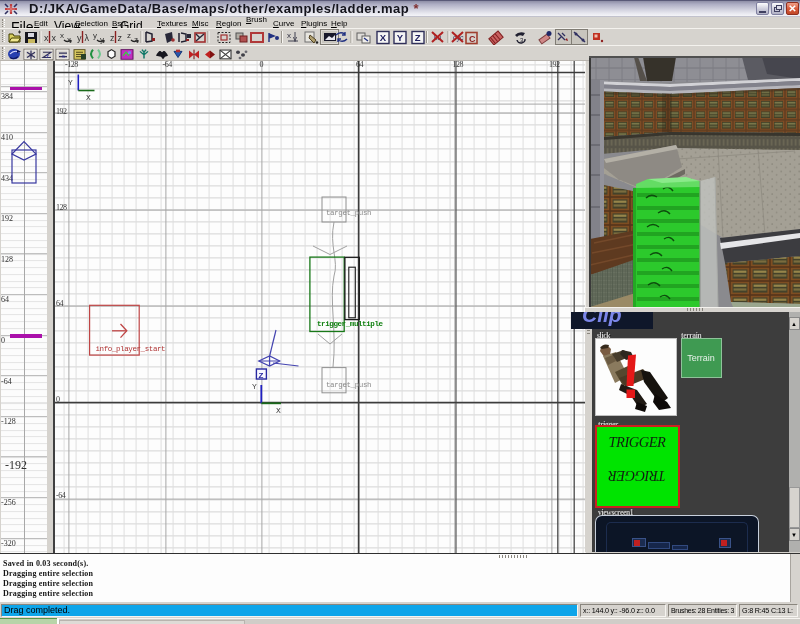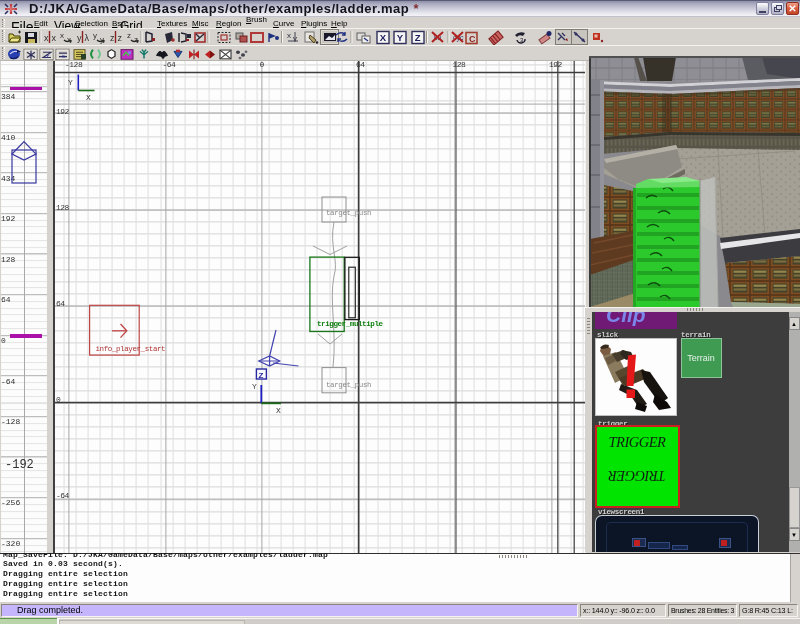--- a/index.html
+++ b/index.html
@@ -1,17 +1,17 @@
 <!DOCTYPE html>
 <html><head><meta charset="utf-8"><style>
 *{margin:0;padding:0;box-sizing:border-box}
 html,body{width:800px;height:624px;overflow:hidden}
 body{font-family:"Liberation Sans",sans-serif;background:#d6d3ce;position:relative}
 .abs{position:absolute}
-.mono{font-family:Liberation Mono, monospace}
+.mono{font-family:Liberation Serif, serif}
 </style></head><body>
 <div class="abs" style="left:0;top:0;width:800px;height:17px;background:linear-gradient(180deg,#8e8ea6 0%,#aeaec4 20%,#ccccda 48%,#e9e9f0 78%,#f3f3f7 92%,#a2a2b2 100%);border-top:1px solid #5a5a78"></div>
 <svg width="14" height="12" viewBox="0 0 14 12" style="position:absolute;left:4px;top:3px;" xmlns="http://www.w3.org/2000/svg">
 <path d="M1 1 L4 4 M13 1 L10 4 M1 11 L4 8 M13 11 L10 8" stroke="#303060" stroke-width="1.6" fill="none"></path>
 <path d="M7 1 L7 11 M1 6 L13 6" stroke="#c04040" stroke-width="2.2"></path>
 <path d="M7 3 L7 9 M3 6 L11 6" stroke="#e08080" stroke-width="1"></path>
 </svg>
 <div class="abs" style="left:29px;top:1px;font-size:13px;font-weight:bold;color:#14141c;letter-spacing:0.5px">D:/JKA/GameData/Base/maps/other/examples/ladder.map <span style="color:#803030">*</span></div>
 <div class="abs" style="left:756px;top:2px;width:13px;height:13px;background:linear-gradient(180deg,#fdfdfe,#c9c9d8 60%,#b2b2c6);border:1px solid #8080a0;border-radius:2px">
     <div class="abs" style="left:2px;top:8px;width:7px;height:2px;background:#404060"></div>
@@ -349,21 +349,21 @@
     <line x1="125" y1="120" x2="128" y2="250" stroke="#aaaca8" stroke-width="1"></line>
     <rect x="43" y="131" width="3" height="119" fill="#24a824"></rect>
   </svg>
 <div class="abs" style="left:589px;top:57px;width:1.5px;height:250px;background:#3a3a3a"></div>
 <div class="abs" style="left:589px;top:56px;width:211px;height:1.5px;background:#505050"></div>
 <div class="abs" style="left:585px;top:307px;width:215px;height:5px;background:#d6d3ce;border-top:1px solid #f4f2ee"></div>
 <div class="abs" style="left:687px;top:308px;width:17px;height:3px;background-image:repeating-linear-gradient(90deg,#8a867e 0 1px,transparent 1px 3px)"></div>
 <div class="abs" style="left:592px;top:312px;width:197px;height:240px;background:#3d3d3d"></div>
 <div class="abs" style="left:585px;top:312px;width:6px;height:240px;background:#d6d3ce"></div>
 <div class="abs" style="left:586.5px;top:318px;width:3px;height:16px;background-image:repeating-linear-gradient(180deg,#8a867e 0 1px,transparent 1px 3px)"></div>
-<div class="abs" style="left:595px;top:312px;width:82px;height:17px;background:#701a75;overflow:hidden">
+<div class="abs" style="left:571px;top:312px;width:82px;height:17px;background:#0f172a;overflow:hidden">
     <div style="position:absolute;left:11px;top:-9px;font-size:21px;font-weight:bold;font-style:italic;color:#7b86e8;font-family:'Liberation Sans',sans-serif">Clip</div>
   </div>
 <div class="abs mono" style="left:597px;top:330.5px;font-size:7.5px;font-weight:bold;color:#cfcfcf;text-shadow:1px 1px 0 #1a1a1a;letter-spacing:-0.3px">slick</div>
 <div class="abs" style="left:595px;top:337.5px;width:82px;height:78px;background:#fdfdfd;border:1px solid #c0c0c0"></div>
 <svg width="82" height="78" viewBox="0 0 82 78" style="position:absolute;left:595px;top:337.5px;" xmlns="http://www.w3.org/2000/svg">
 <g>
 <path d="M5 13 q1 -6 8 -5 l3 3 -1 6 -5 3 z" fill="#7a5c42"></path>
 <path d="M5 10 q3 -5 9 -3 l-1 3 -6 1 z" fill="#362a1c"></path>
 <path d="M8 18 l13 -4 12 24 -13 7 z" fill="#8a7a5e"></path>
 <path d="M10 20 l8 -3 3 6 -8 4 z" fill="#6a5a42"></path>
@@ -394,28 +394,27 @@
     <div class="abs" style="left:38px;top:24px;width:6px;height:6px;background:#c02020"></div>
     <div class="abs" style="left:123px;top:22px;width:12px;height:10px;background:#1b2c50;border:1px solid #3a5288"></div>
     <div class="abs" style="left:125px;top:24px;width:6px;height:6px;background:#c02020"></div>
   </div>
 <div class="abs" style="left:788.5px;top:312px;width:11.5px;height:240px;background:#b0b0ae"></div>
 <div class="abs" style="left:788.5px;top:316.5px;width:11px;height:13px;background:#d6d3ce;border:1px solid #888;color:#000;font-size:6px;text-align:center;line-height:12px">▲</div>
 <div class="abs" style="left:788.5px;top:487px;width:11px;height:41px;background:#d6d3ce;border:1px solid #989898"></div>
 <div class="abs" style="left:788.5px;top:528px;width:11px;height:13px;background:#d6d3ce;border:1px solid #888;color:#000;font-size:6px;text-align:center;line-height:12px">▼</div>
 <div class="abs" style="left:0;top:553px;width:800px;height:49px;background:#fdfdfd;border-top:1.5px solid #303030"></div>
 <div class="abs" style="left:0;top:553px;width:790px;height:48.5px;overflow:hidden">
-<div class="abs mono" style="left:3px;top:-3.0px;font-size:8px;font-weight:bold;color:#151515;letter-spacing:0.2px">Map_SaveFile: D:/JKA/GameData/Base/maps/other/examples/ladder.map</div>
 <div class="abs mono" style="left:3px;top:5.6px;font-size:8px;font-weight:bold;color:#151515;letter-spacing:0.2px">Saved in 0.03 second(s).</div>
 <div class="abs mono" style="left:3px;top:16.0px;font-size:8px;font-weight:bold;color:#151515;letter-spacing:0.2px">Dragging entire selection</div>
 <div class="abs mono" style="left:3px;top:26.2px;font-size:8px;font-weight:bold;color:#151515;letter-spacing:0.2px">Dragging entire selection</div>
 <div class="abs mono" style="left:3px;top:36.4px;font-size:8px;font-weight:bold;color:#151515;letter-spacing:0.2px">Dragging entire selection</div>
 </div>
 <div class="abs" style="left:499px;top:554.5px;width:30px;height:3px;background-image:repeating-linear-gradient(90deg,#8a867e 0 1px,transparent 1px 3px)"></div>
 <div class="abs" style="left:790px;top:554px;width:10px;height:48px;background:#d6d3ce;border-left:1px solid #a8a49e"></div>
 <div class="abs" style="left:0;top:602px;width:800px;height:16px;background:#d6d3ce"></div>
-<div class="abs" style="left:1px;top:604px;width:577px;height:12.5px;border:1px solid;border-color:#8a867e #f6f4f0 #f6f4f0 #8a867e;background:#c4b5fd;font-size:9px;color:#000;padding-left:15px;line-height:11.5px;white-space:nowrap;overflow:hidden;letter-spacing:0px">Drag completed.</div>
+<div class="abs" style="left:1px;top:604px;width:577px;height:12.5px;border:1px solid;border-color:#8a867e #f6f4f0 #f6f4f0 #8a867e;background:#0ea5e9;font-size:9px;color:#000;padding-left:2px;line-height:11.5px;white-space:nowrap;overflow:hidden;letter-spacing:0px">Drag completed.</div>
 <div class="abs" style="left:580px;top:604px;width:86px;height:12.5px;border:1px solid;border-color:#8a867e #f6f4f0 #f6f4f0 #8a867e;background:#d6d3ce;font-size:7.2px;color:#000;padding-left:2px;line-height:11.5px;white-space:nowrap;overflow:hidden;letter-spacing:-0.2px">x:: 144.0  y:: -96.0  z:: 0.0</div>
 <div class="abs" style="left:668px;top:604px;width:69px;height:12.5px;border:1px solid;border-color:#8a867e #f6f4f0 #f6f4f0 #8a867e;background:#d6d3ce;font-size:7.0px;color:#000;padding-left:2px;line-height:11.5px;white-space:nowrap;overflow:hidden;letter-spacing:-0.3px">Brushes: 28 Entities: 3</div>
 <div class="abs" style="left:739px;top:604px;width:59px;height:12.5px;border:1px solid;border-color:#8a867e #f6f4f0 #f6f4f0 #8a867e;background:#d6d3ce;font-size:7.2px;color:#000;padding-left:2px;line-height:11.5px;white-space:nowrap;overflow:hidden;letter-spacing:-0.2px">G:8 R:45 C:13 L:</div>
 <div class="abs" style="left:0;top:618px;width:800px;height:6px;background:#d0cdc8;border-top:1px solid #f8f6f2"></div>
 <div class="abs" style="left:0;top:618px;width:57px;height:6px;background:#b8d4a8;border-top:1.5px solid #5a9648"></div>
 <div class="abs" style="left:57px;top:618px;width:2px;height:6px;background:#fff"></div>
 <div class="abs" style="left:59px;top:619.5px;width:186px;height:4.5px;background:#dedbd6;border:1px solid #b8b4ae;border-bottom:none"></div>
 </body></html>

